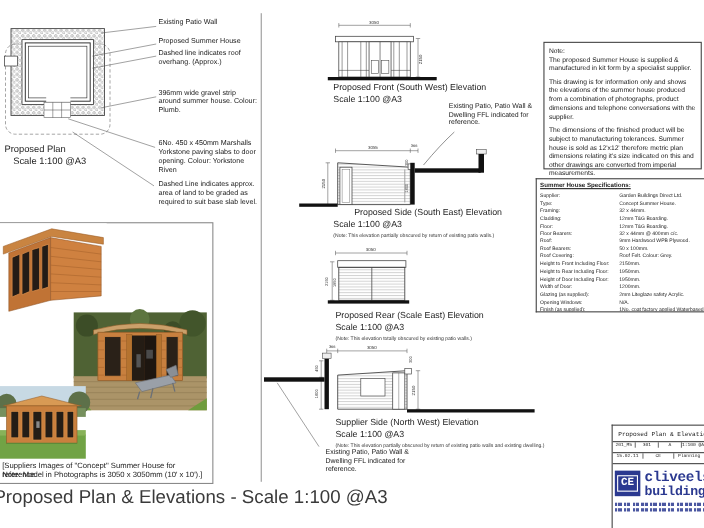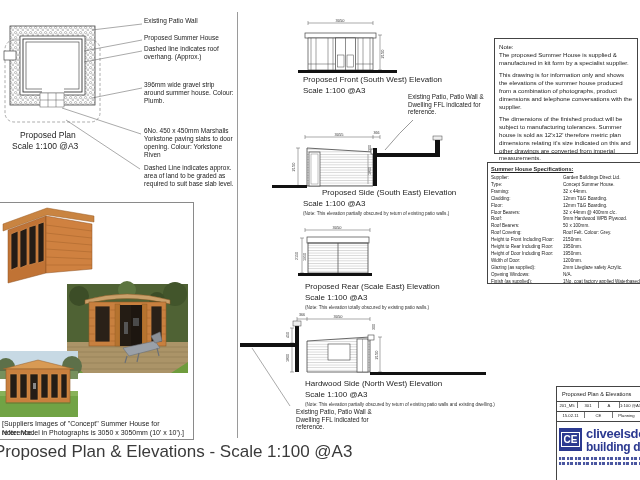--- a/index.html
+++ b/index.html
@@ -18,21 +18,21 @@
   .notesBox p{margin:0 0 5px 0;}
   .specBox{position:absolute;left:487px;top:162px;width:160px;height:122px;border-top:1px solid #444;
            border-left:1px solid #444;border-bottom:1px solid #444;padding:3px 0 0 3px;z-index:2;box-sizing:border-box;overflow:hidden;}
   .specHead{font-size:5.6px;font-weight:bold;text-decoration:underline;margin-bottom:3px;}
   .srow{display:flex;font-size:4.6px;line-height:6.9px;white-space:nowrap;}
   .slabel{width:72px;flex:none;}
   .sval{flex:1;overflow:hidden;}
   .photoBox{position:absolute;left:-4px;top:202px;width:196px;height:236px;border:1px solid #8a8a8a;z-index:0;}
   .photoCap{font-size:7px;line-height:1.35;z-index:2;}
   .bigTitle{font-size:17px;color:#3a3a3a;z-index:2;white-space:nowrap;}
-  .tb{position:absolute;left:556px;top:386px;width:84px;height:94px;border-left:1px solid #444;border-top:1px solid #444;z-index:2;}
+  .tb{position:absolute;left:556px;top:386px;width:84px;height:94px;border-left:1px solid #444;border-top:1px solid #444;z-index:2;font-family:Liberation Mono, monospace;}
   .tbTitle{position:absolute;left:5px;top:4px;font-size:5.6px;white-space:nowrap;}
   .tbRule{position:absolute;left:0;height:1px;background:#444;width:84px;}
   .tbRow{position:absolute;left:0;width:84px;display:flex;font-size:4.2px;}
   .tbCell{flex:1;border-right:1px solid #777;text-align:center;overflow:hidden;white-space:nowrap;padding-top:1px;}
   .logoSq{position:absolute;left:2px;top:41px;width:23px;height:23px;background:#2b3990;border:1px solid #2b3990;
           display:flex;align-items:center;justify-content:center;box-sizing:border-box;}
   .logoMono{color:#fff;font-weight:bold;font-size:10px;border:1px solid #fff;padding:0 2px;line-height:13px;}
   .logoName{position:absolute;left:29px;top:39px;font-size:13px;font-weight:bold;color:#2b3990;white-space:nowrap;letter-spacing:-0.3px;}
   .logoSub{position:absolute;left:29px;top:53px;font-size:12px;font-weight:bold;color:#2b3990;white-space:nowrap;letter-spacing:-0.3px;}
   .micro{position:absolute;left:2px;height:2.5px;width:82px;
@@ -84,21 +84,21 @@
       <path d="M137,118 L58,92"></path>
       <path d="M136,153 L62,104"></path>
     </g>
   </svg>
   <div class="t ann" style="left:144px;top:17px;width:90px;">Existing Patio Wall</div>
   <div class="t ann" style="left:144px;top:34px;width:95px;">Proposed Summer House</div>
   <div class="t ann" style="left:144px;top:45px;width:88px;">Dashed line indicates roof overhang. (Approx.)</div>
   <div class="t ann" style="left:144px;top:81px;width:90px;">396mm wide gravel strip around summer house. Colour: Plumb.</div>
   <div class="t ann" style="left:144px;top:127px;width:92px;">6No. 450 x 450mm Marshalls Yorkstone paving slabs to door opening. Colour: Yorkstone Riven</div>
   <div class="t ann" style="left:144px;top:164px;width:92px;">Dashed Line indicates approx. area of land to be graded as required to suit base slab level.</div>
-  <div class="t planTitle" style="left:20px;top:130px;">Proposed Plan</div>
+  <div class="t planTitle" style="left:4px;top:130px;">Proposed Plan</div>
   <div class="t planTitle" style="left:12px;top:141px;">Scale 1:100 @A3</div>
 
   <svg class="abs" style="left:290px;top:14px;" width="115" height="64" viewBox="0 0 115 64">
     <g stroke="#555" stroke-width="0.5" fill="none">
       <line x1="18" y1="9" x2="83" y2="9"></line>
       <line x1="18" y1="7" x2="18" y2="11"></line>
         <line x1="83" y1="7" x2="83" y2="11"></line>
       <line x1="90" y1="21" x2="90" y2="56"></line>
       <line x1="88" y1="21" x2="92" y2="21"></line>
         <line x1="88" y1="56" x2="92" y2="56"></line>
@@ -211,21 +211,21 @@
     <polygon points="67,31 130,27 130,62 67,62" fill="url(#clad)" stroke="#444" stroke-width="0.8"></polygon>
     <rect x="88" y="34" width="22" height="16" fill="#fff" stroke="#444" stroke-width="0.6"></rect>
     <rect x="117" y="29" width="11" height="33" fill="#fff" stroke="#444" stroke-width="0.7"></rect>
     <line x1="122.5" y1="29" x2="122.5" y2="62" stroke="#555" stroke-width="0.4"></line>
     <rect x="128" y="25" width="6" height="5" fill="#fff" stroke="#444" stroke-width="0.6"></rect>
     <rect x="0" y="33" width="55" height="4" fill="#111"></rect>
     <rect x="55" y="16" width="4" height="46" fill="#111"></rect>
     <rect x="53" y="11" width="8" height="5" fill="#eee" stroke="#444" stroke-width="0.5"></rect>
     <rect x="130" y="62" width="116" height="3" fill="#111"></rect>
   </svg>
-  <div class="t cap" style="left:305px;top:380px;">Hardwood Side (North West) Elevation</div>
+  <div class="t cap" style="left:305px;top:380px;">Supplier Side (North West) Elevation</div>
   <div class="t cap" style="left:305px;top:391px;">Scale 1:100 @A3</div>
   <div class="t capnote" style="left:305px;top:402px;">(Note: This elevation partially obscured by return of existing patio walls and existing dwelling.)</div>
   <div class="t callout" style="left:296px;top:408px;width:95px;">Existing Patio, Patio Wall &amp; Dwelling FFL indicated for reference.</div>
 
   <div class="notesBox">
     <div>Note:</div>
     <p>The proposed Summer House is supplied &amp; manufactured in kit form by a specialist supplier.</p>
     <p>This drawing is for information only and shows the elevations of the summer house produced from a combination of photographs, product dimensions and telephone conversations with the supplier.</p>
     <p>The dimensions of the finished product will be subject to manufacturing tolerances. Summer house is sold as 12'x12' therefore metric plan dimensions relating it's size indicated on this and other drawings are converted from imperial measurements.</p>
   </div>

